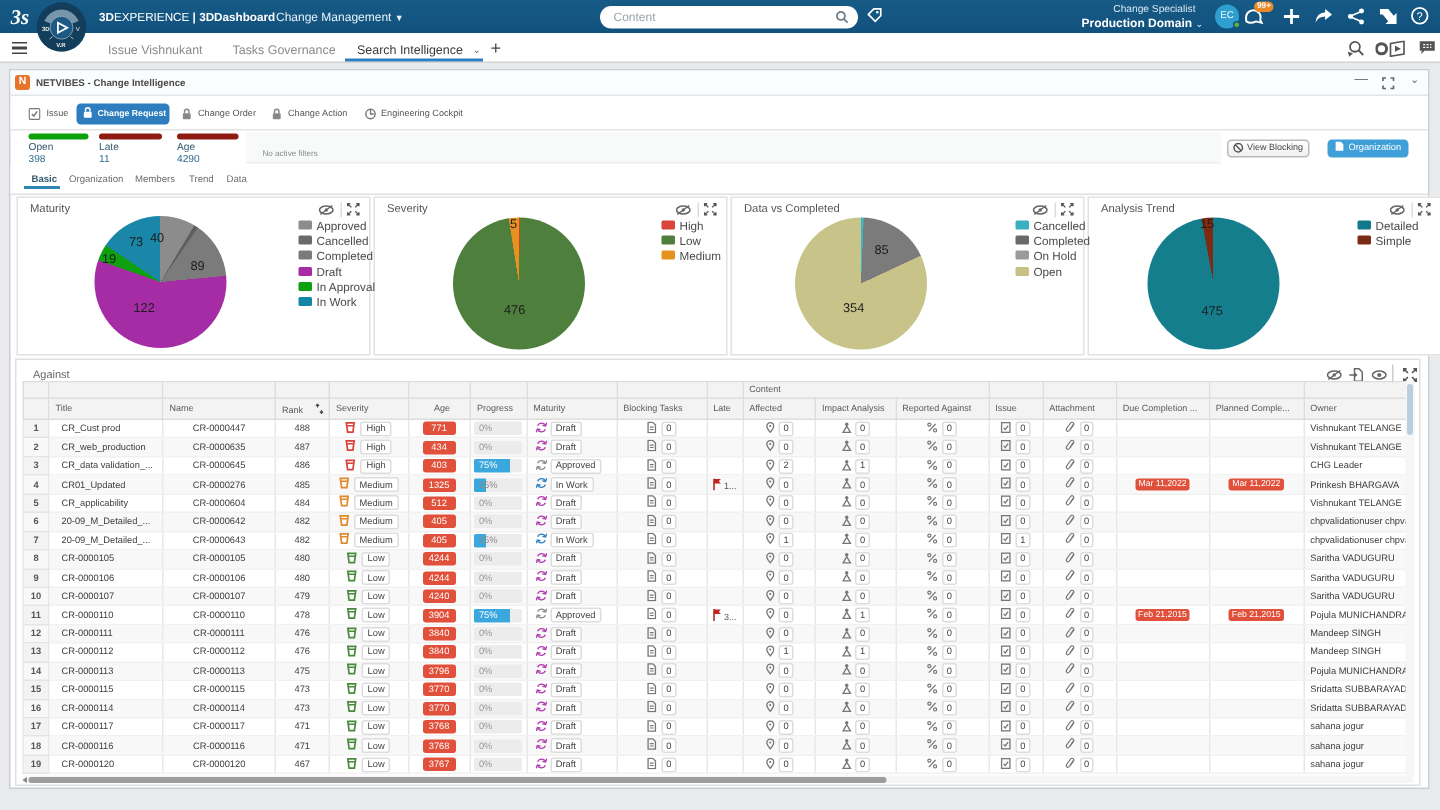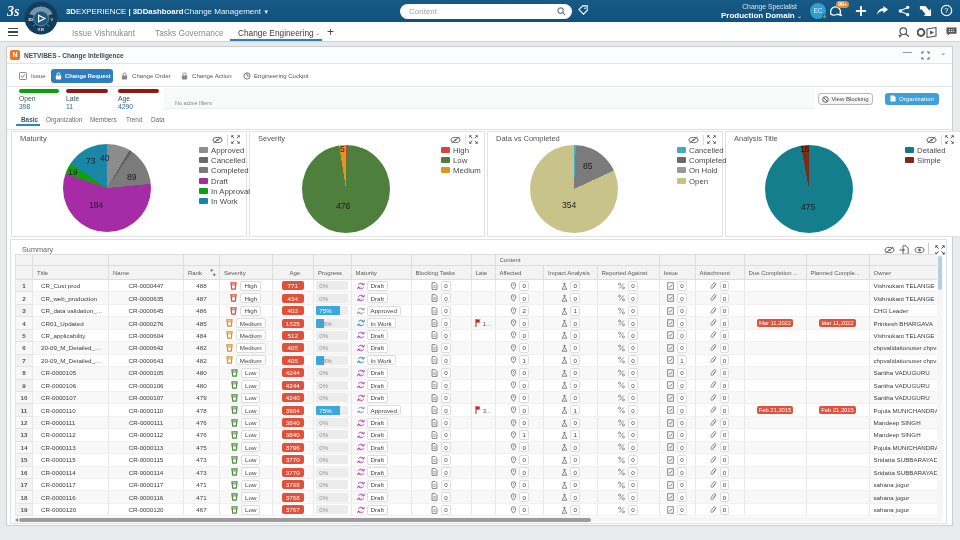--- a/index.html
+++ b/index.html
@@ -133,21 +133,21 @@
 <path d="M5.5 13 A12.5 12.5 0 0 1 28.5 13 Q17 18.5 5.5 13 Z" fill="#7795ab"></path>
 <circle cx="17" cy="17.5" r="7.6" fill="#1d5a83" stroke="#9fb6c5" stroke-width="0.5"></circle>
 <path d="M14.6 14.2 L20.8 17.5 L14.6 20.8 Z" fill="none" stroke="#fff" stroke-width="1.2"></path>
 <text x="4" y="19.5" font-size="4" fill="#eee" font-weight="bold">3D</text>
 <text x="26.5" y="19.5" font-size="4" fill="#eee">V</text>
 <text x="13.5" y="30" font-size="4" fill="#eee" font-weight="bold">V.R</text>
 <path d="M9 25 L11 23.5 M25 25 L23 23.5" stroke="#cfd9e0" stroke-width="0.5"></path>
 </svg>
 <div class="toptab" style="left:72px">Issue Vishnukant</div>
 <div class="toptab" style="left:155px">Tasks Governance</div>
-<div class="toptab act" style="left:238px">Change Engineering</div>
+<div class="toptab act" style="left:238px">Search Intelligence</div>
 <div class="toptab" style="left:315px;font-size:6.5px;top:29px;color:#777">⌄</div>
 <div class="toptab" style="left:327px;font-size:12px;top:25px;color:#444">+</div>
 <div id="tabline"></div>
 <svg class="abs" style="left:898px;top:27px" width="12" height="11" viewBox="0 0 12 11">
     <circle cx="5.3" cy="4.2" r="3.3" fill="none" stroke="#555" stroke-width="1.2"></circle>
     <line x1="7.8" y1="6.6" x2="10.8" y2="9.8" stroke="#555" stroke-width="1.3"></line>
     <path d="M0.5 7.5 L4 8.5 L1.5 10.8 Z" fill="#555"></path>
   </svg>
 <svg class="abs" style="left:917px;top:27px" width="22" height="11" viewBox="0 0 22 11">
     <circle cx="4" cy="5.5" r="3.4" fill="none" stroke="#555" stroke-width="2"></circle>
@@ -224,25 +224,25 @@
   <div id="stabline"></div>
   <div class="chart" style="left:4px"></div>
   <div class="chart" style="left:242px"></div>
   <div class="chart" style="left:480px"></div>
   <div class="chart" style="left:718px"></div>
 </div>
 
 <div class="ctitle abs" style="left:20px;top:134px">Maturity</div>
 <div class="ctitle abs" style="left:258px;top:134px">Severity</div>
 <div class="ctitle abs" style="left:496px;top:134px">Data vs Completed</div>
-<div class="ctitle abs" style="left:734px;top:134px">Analysis Title</div>
+<div class="ctitle abs" style="left:734px;top:134px">Analysis Trend</div>
 <div class="pie" style="left:63px;top:144px;width:88px;height:88px;background:conic-gradient(#8c8c8c 0deg 30.5deg,#5f5f5f 31.1deg 34.3deg,#7b7b7b 34.9deg 84.3deg,#a62ca6 84.9deg 288.9deg,#0fa00f 289.5deg 303.5deg,#1b87a8 304.1deg 360deg);"></div>
 <div class="plbl" style="left:100px;top:153px">40</div>
 <div class="plbl" style="left:127px;top:172px">89</div>
-<div class="plbl" style="left:89px;top:200px">184</div>
+<div class="plbl" style="left:89px;top:200px">122</div>
 <div class="plbl" style="left:68px;top:167px">19</div>
 <div class="plbl" style="left:86px;top:156px">73</div>
 <div class="leg" style="left:199px;top:146px">
 <div><span class="sw" style="background:#8c8c8c"></span>Approved</div>
 <div><span class="sw" style="background:#6a6a6a"></span>Cancelled</div>
 <div><span class="sw" style="background:#7a7a7a"></span>Completed</div>
 <div><span class="sw" style="background:#a62ca6"></span>Draft</div>
 <div><span class="sw" style="background:#0fa00f"></span>In Approval</div>
 <div><span class="sw" style="background:#1285a8"></span>In Work</div>
 </div>
@@ -300,21 +300,21 @@
     <path d="M3.6 3.6 L0.8 0.8 M0.8 2.8 V0.8 H2.8 M6.4 3.6 L9.2 0.8 M7.2 0.8 H9.2 V2.8 M3.6 6.4 L0.8 9.2 M0.8 7.2 V9.2 H2.8 M6.4 6.4 L9.2 9.2 M7.2 9.2 H9.2 V7.2" fill="none" stroke="#555" stroke-width="1"></path>
   </svg>
 <svg class="abs" style="left:945px;top:135px" width="9" height="9" viewBox="0 0 10 10">
     <path d="M3.6 3.6 L0.8 0.8 M0.8 2.8 V0.8 H2.8 M6.4 3.6 L9.2 0.8 M7.2 0.8 H9.2 V2.8 M3.6 6.4 L0.8 9.2 M0.8 7.2 V9.2 H2.8 M6.4 6.4 L9.2 9.2 M7.2 9.2 H9.2 V7.2" fill="none" stroke="#555" stroke-width="1"></path>
   </svg>
 <div class="abs" style="left:227px;top:135px;width:1px;height:10px;background:#ddd"></div>
 <div class="abs" style="left:465px;top:135px;width:1px;height:10px;background:#ddd"></div>
 <div class="abs" style="left:703px;top:135px;width:1px;height:10px;background:#ddd"></div>
 <div class="abs" style="left:941px;top:135px;width:1px;height:10px;background:#ddd"></div>
 <div id="sumpanel">
-  <div id="sumtitle">Summary</div>
+  <div id="sumtitle">Against</div>
 <svg class="abs" style="left:873px;top:6px" width="11" height="8" viewBox="0 0 11 8">
       <ellipse cx="5.5" cy="4" rx="4.5" ry="2.6" fill="none" stroke="#666" stroke-width="1"></ellipse>
       <circle cx="5.5" cy="4" r="1.1" fill="#666"></circle>
       <line x1="1.5" y1="7" x2="9.5" y2="1" stroke="#666" stroke-width="1"></line>
     </svg>
 <svg class="abs" style="left:888px;top:5px" width="10" height="10" viewBox="0 0 10 10">
       <path d="M4 0.8 H7 L9.2 3 V9.2 H4 Z" fill="none" stroke="#666" stroke-width="1"></path>
       <line x1="0.5" y1="5" x2="5.5" y2="5" stroke="#666" stroke-width="1.1"></line>
       <path d="M4 3.4 L6 5 L4 6.6 Z" fill="#666"></path>
     </svg>

